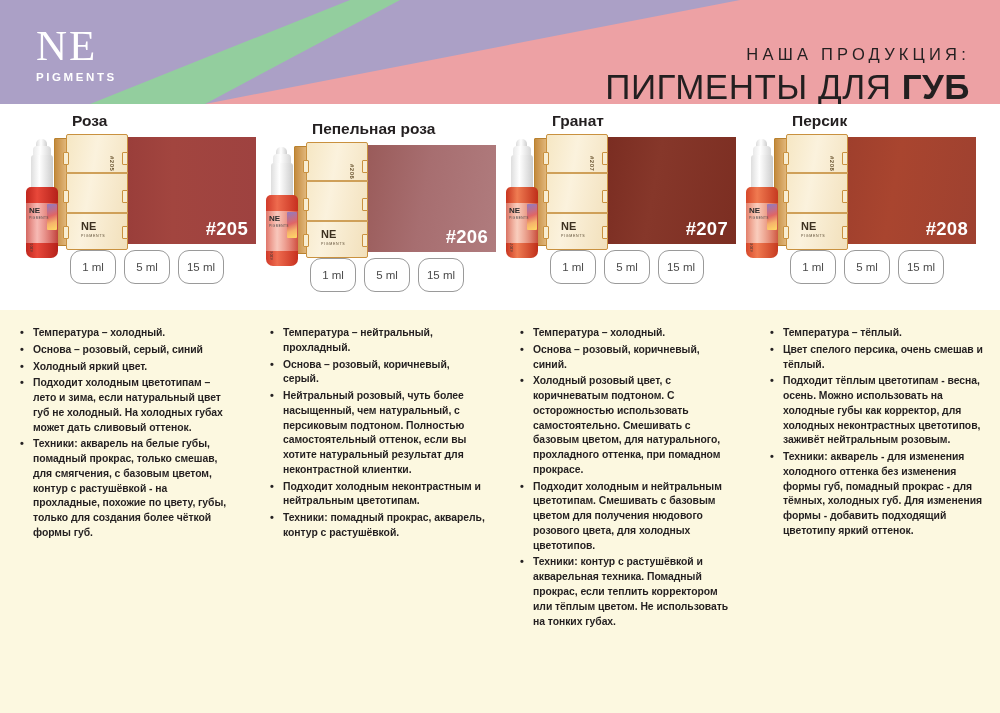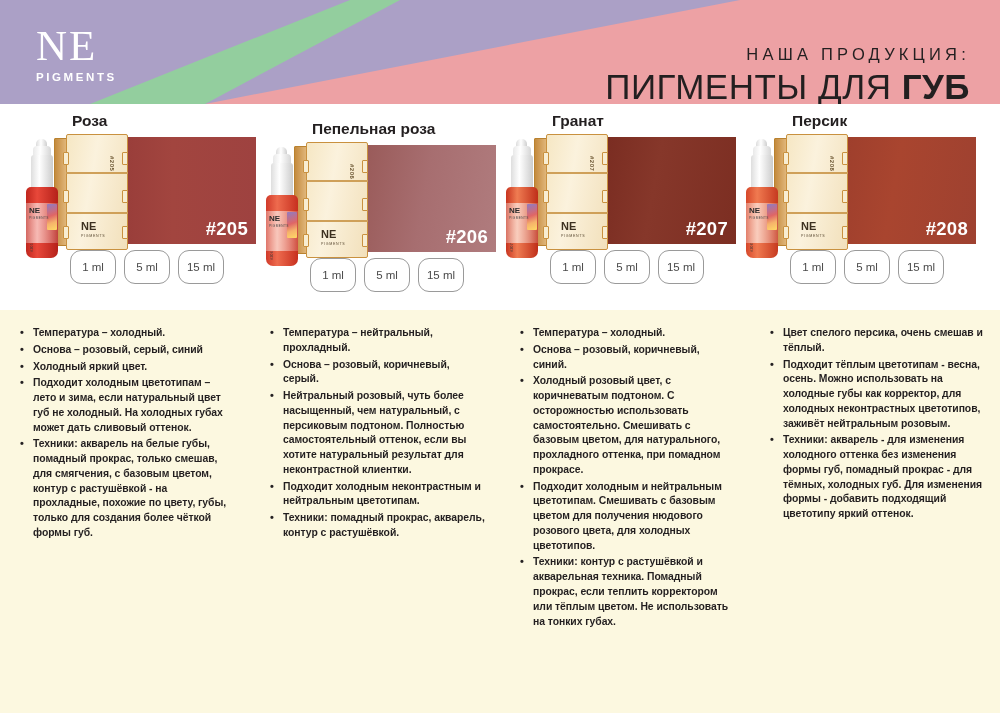--- a/index.html
+++ b/index.html
@@ -369,20 +369,21 @@
           <ul>
             <li>Температура – холодный.</li>
             <li>Основа – розовый, коричневый, синий.</li>
             <li>Холодный розовый цвет, с коричневатым подтоном. С осторожностью использовать самостоятельно. Смешивать с базовым цветом, для натурального, прохладного оттенка, при помадном прокрасе.</li>
             <li>Подходит холодным и нейтральным цветотипам. Смешивать с базовым цветом для получения нюдового розового цвета, для холодных цветотипов.</li>
             <li>Техники: контур с растушёвкой и акварельная техника. Помадный прокрас, если теплить корректором или тёплым цветом. Не использовать на тонких губах.</li>
           </ul>
         </div>
         <div class="col">
           <ul>
+            <li>Температура – тёплый.</li>
             <li>Цвет спелого персика, очень смешав и тёплый.</li>
             <li>Подходит тёплым цветотипам - весна, осень. Можно использовать на холодные губы как корректор, для холодных неконтрастных цветотипов, заживёт нейтральным розовым.</li>
             <li>Техники: акварель - для изменения холодного оттенка без изменения формы губ, помадный прокрас - для тёмных, холодных губ. Для изменения формы - добавить подходящий цветотипу яркий оттенок.</li>
           </ul>
         </div>
       </div>
   </div>
 
 </div>
 

